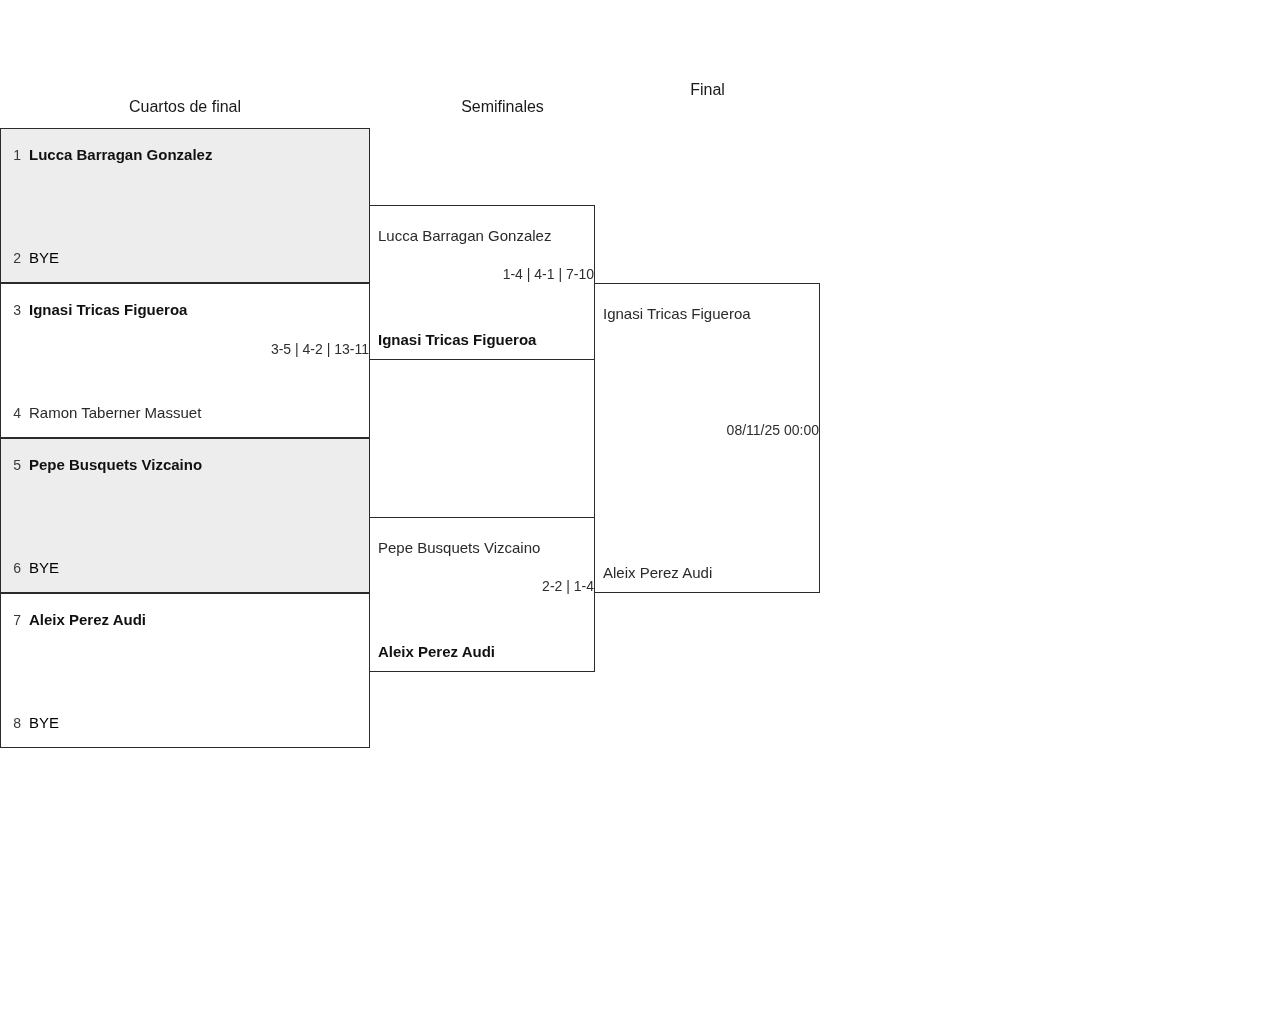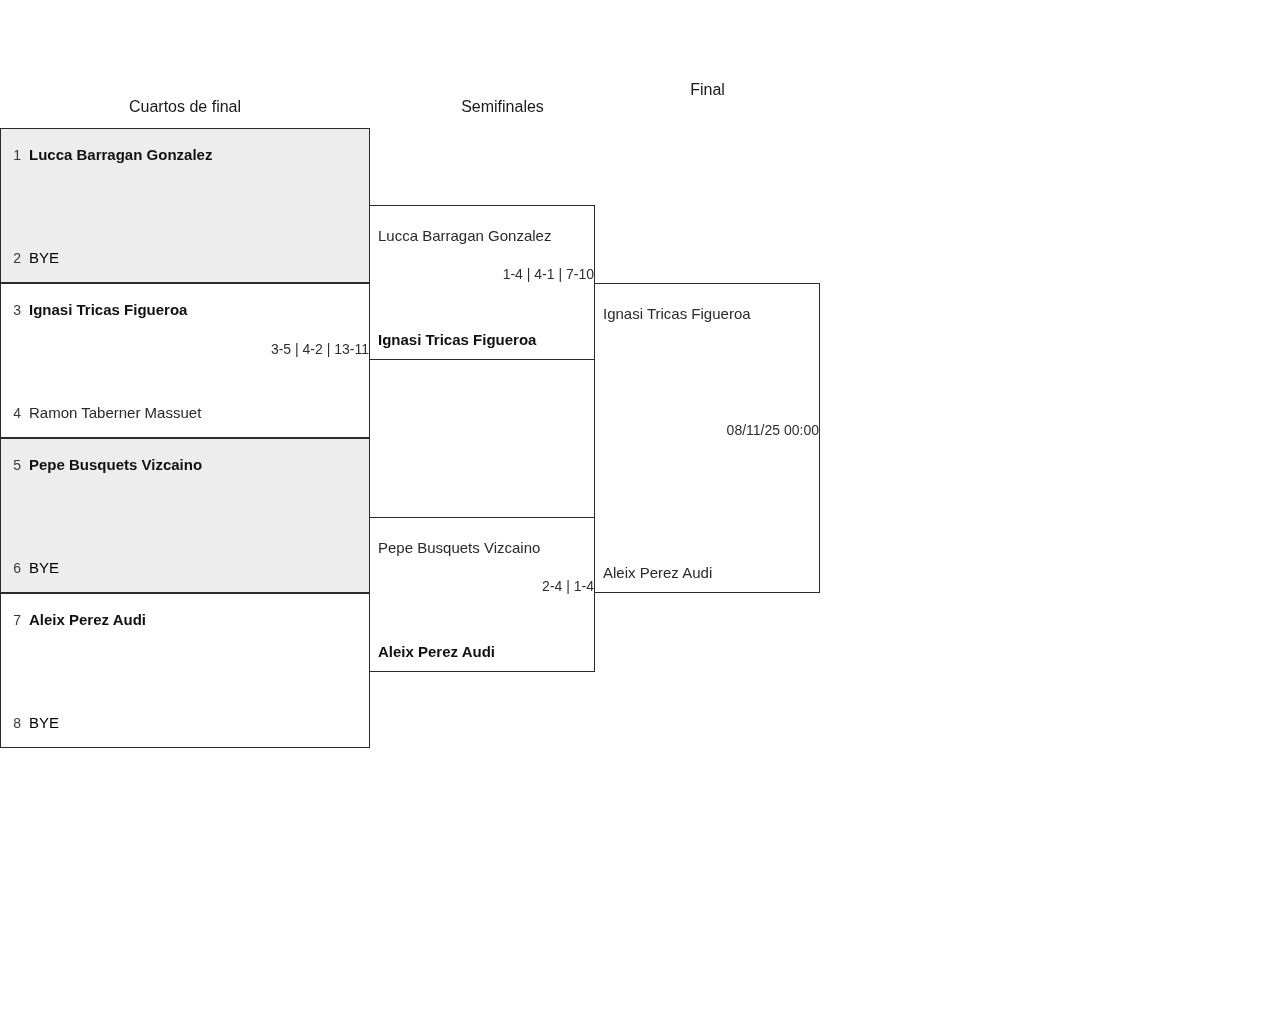--- a/index.html
+++ b/index.html
@@ -205,21 +205,21 @@
     <div class="score">1-4 | 4-1 | 7-10</div>
     <div class="player bottom">
       <span class="pname win">Ignasi Tricas Figueroa</span>
     </div>
   </div>
 
   <div class="match sf plain" id="sf2">
     <div class="player top">
       <span class="pname">Pepe Busquets Vizcaino</span>
     </div>
-    <div class="score">2-4 | 1-4</div>
+    <div class="score">2-2 | 1-4</div>
     <div class="player bottom">
       <span class="pname win">Aleix Perez Audi</span>
     </div>
   </div>
 
   <div class="match fn plain" id="fin1">
     <div class="player top">
       <span class="pname">Ignasi Tricas Figueroa</span>
     </div>
     <div class="score">08/11/25 00:00</div>

